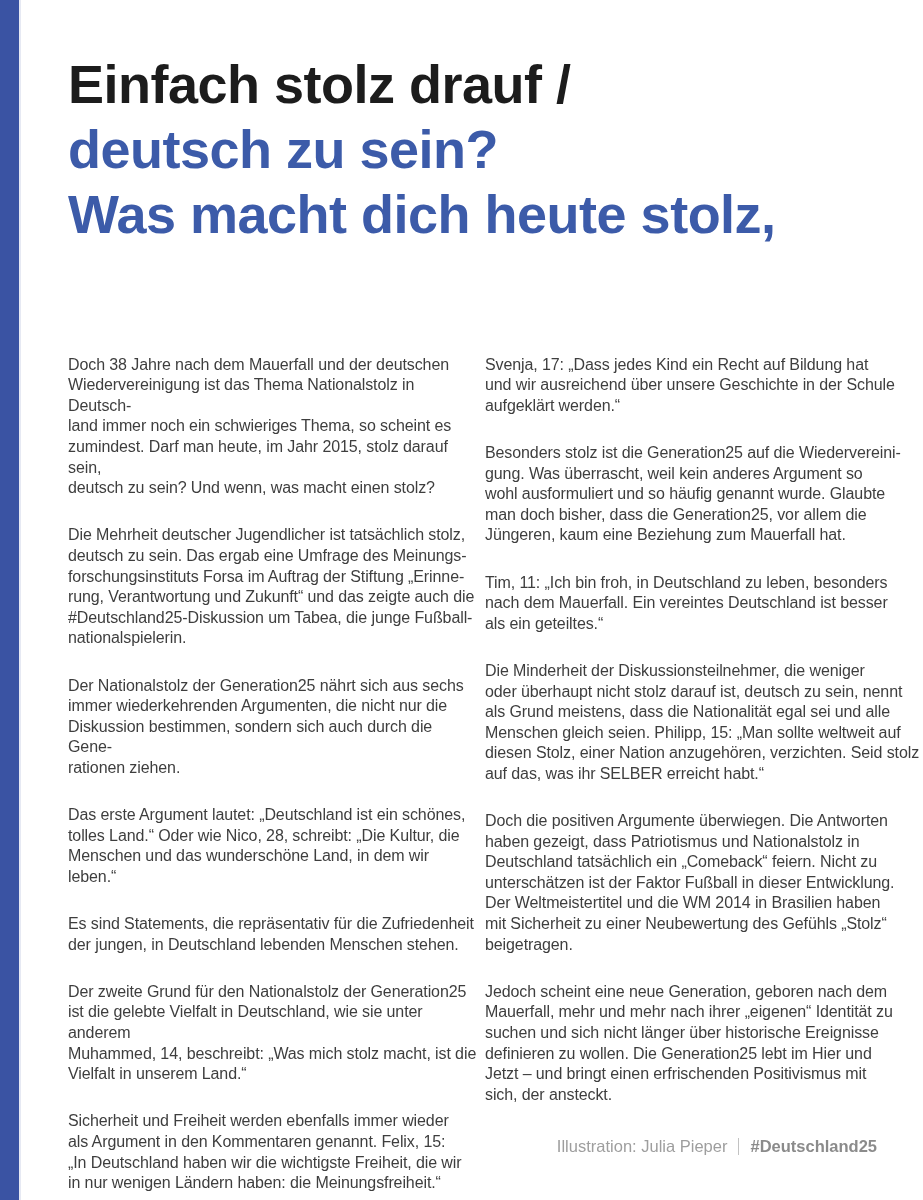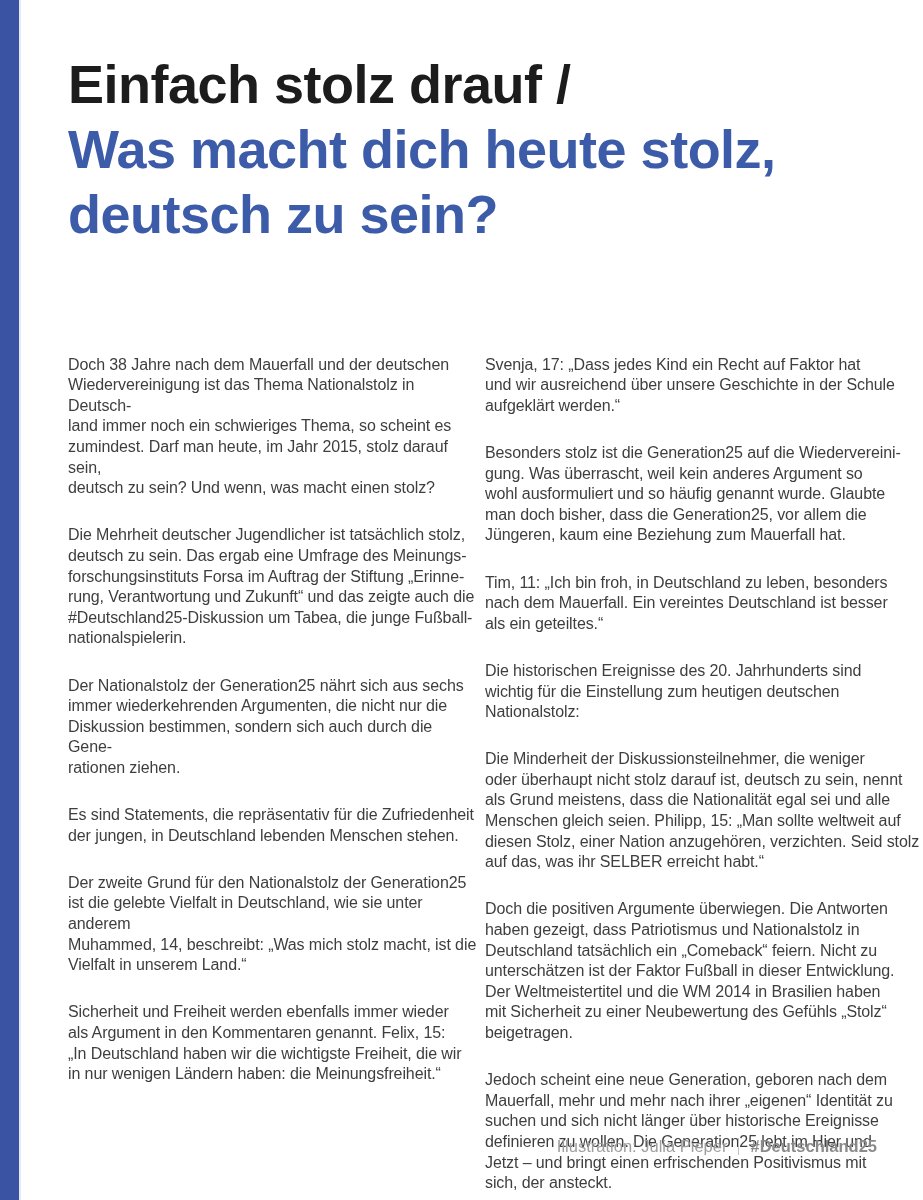--- a/index.html
+++ b/index.html
@@ -67,68 +67,68 @@
 </style>
 </head>
 <body>
 
 <div class="page">
 
   <div class="accent-bar"></div>
 
   <h1 class="headline">
     <span class="hl-black">Einfach stolz drauf /</span>
+    <span class="hl-blue">deutsch zu sein?</span>
     <span class="hl-blue">Was macht dich heute stolz,</span>
-    <span class="hl-blue">deutsch zu sein?</span>
   </h1>
 
   <div class="col col-left">
     <p>Doch 38 Jahre nach dem Mauerfall und der deutschen
 Wiedervereinigung ist das Thema Nationalstolz in Deutsch-
 land immer noch ein schwieriges Thema, so scheint es
 zumindest. Darf man heute, im Jahr 2015, stolz darauf sein,
 deutsch zu sein? Und wenn, was macht einen stolz?</p>
     <p>Die Mehrheit deutscher Jugendlicher ist tatsächlich stolz,
 deutsch zu sein. Das ergab eine Umfrage des Meinungs-
 forschungsinstituts Forsa im Auftrag der Stiftung „Erinne-
 rung, Verantwortung und Zukunft“ und das zeigte auch die
 #Deutschland25-Diskussion um Tabea, die junge Fußball-
 nationalspielerin.</p>
     <p>Der Nationalstolz der Generation25 nährt sich aus sechs
 immer wiederkehrenden Argumenten, die nicht nur die
 Diskussion bestimmen, sondern sich auch durch die Gene-
 rationen ziehen.</p>
+    <p>Das erste Argument lautet: „Deutschland ist ein schönes,
+tolles Land.“ Oder wie Nico, 28, schreibt: „Die Kultur, die
+Menschen und das wunderschöne Land, in dem wir leben.“</p>
     <p>Es sind Statements, die repräsentativ für die Zufriedenheit
 der jungen, in Deutschland lebenden Menschen stehen.</p>
     <p>Der zweite Grund für den Nationalstolz der Generation25
 ist die gelebte Vielfalt in Deutschland, wie sie unter anderem
 Muhammed, 14, beschreibt: „Was mich stolz macht, ist die
 Vielfalt in unserem Land.“</p>
     <p>Sicherheit und Freiheit werden ebenfalls immer wieder
 als Argument in den Kommentaren genannt. Felix, 15:
 „In Deutschland haben wir die wichtigste Freiheit, die wir
 in nur wenigen Ländern haben: die Meinungsfreiheit.“</p>
     
   </div>
 
   <div class="col col-right">
-    <p>Svenja, 17: „Dass jedes Kind ein Recht auf Faktor hat
+    <p>Svenja, 17: „Dass jedes Kind ein Recht auf Bildung hat
 und wir ausreichend über unsere Geschichte in der Schule
 aufgeklärt werden.“</p>
     <p>Besonders stolz ist die Generation25 auf die Wiedervereini-
 gung. Was überrascht, weil kein anderes Argument so
 wohl ausformuliert und so häufig genannt wurde. Glaubte
 man doch bisher, dass die Generation25, vor allem die
 Jüngeren, kaum eine Beziehung zum Mauerfall hat.</p>
     <p>Tim, 11: „Ich bin froh, in Deutschland zu leben, besonders
 nach dem Mauerfall. Ein vereintes Deutschland ist besser
 als ein geteiltes.“</p>
-    <p>Die historischen Ereignisse des 20. Jahrhunderts sind
-wichtig für die Einstellung zum heutigen deutschen
-Nationalstolz:</p>
     <p>Die Minderheit der Diskussionsteilnehmer, die weniger
 oder überhaupt nicht stolz darauf ist, deutsch zu sein, nennt
 als Grund meistens, dass die Nationalität egal sei und alle
 Menschen gleich seien. Philipp, 15: „Man sollte weltweit auf
 diesen Stolz, einer Nation anzugehören, verzichten. Seid stolz
 auf das, was ihr SELBER erreicht habt.“</p>
     <p>Doch die positiven Argumente überwiegen. Die Antworten
 haben gezeigt, dass Patriotismus und Nationalstolz in
 Deutschland tatsächlich ein „Comeback“ feiern. Nicht zu
 unterschätzen ist der Faktor Fußball in dieser Entwicklung.

